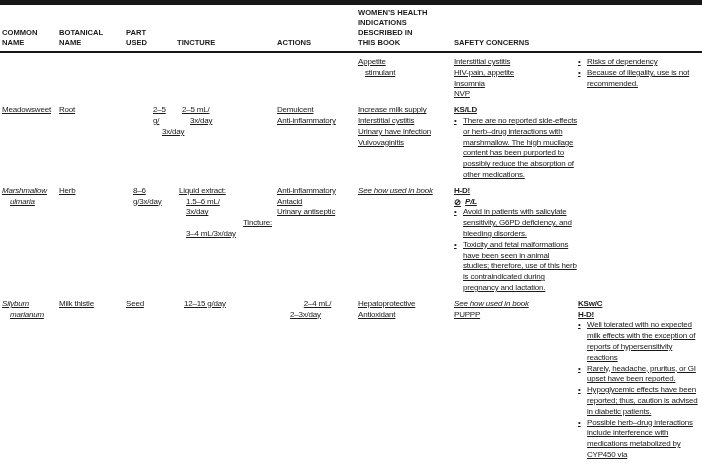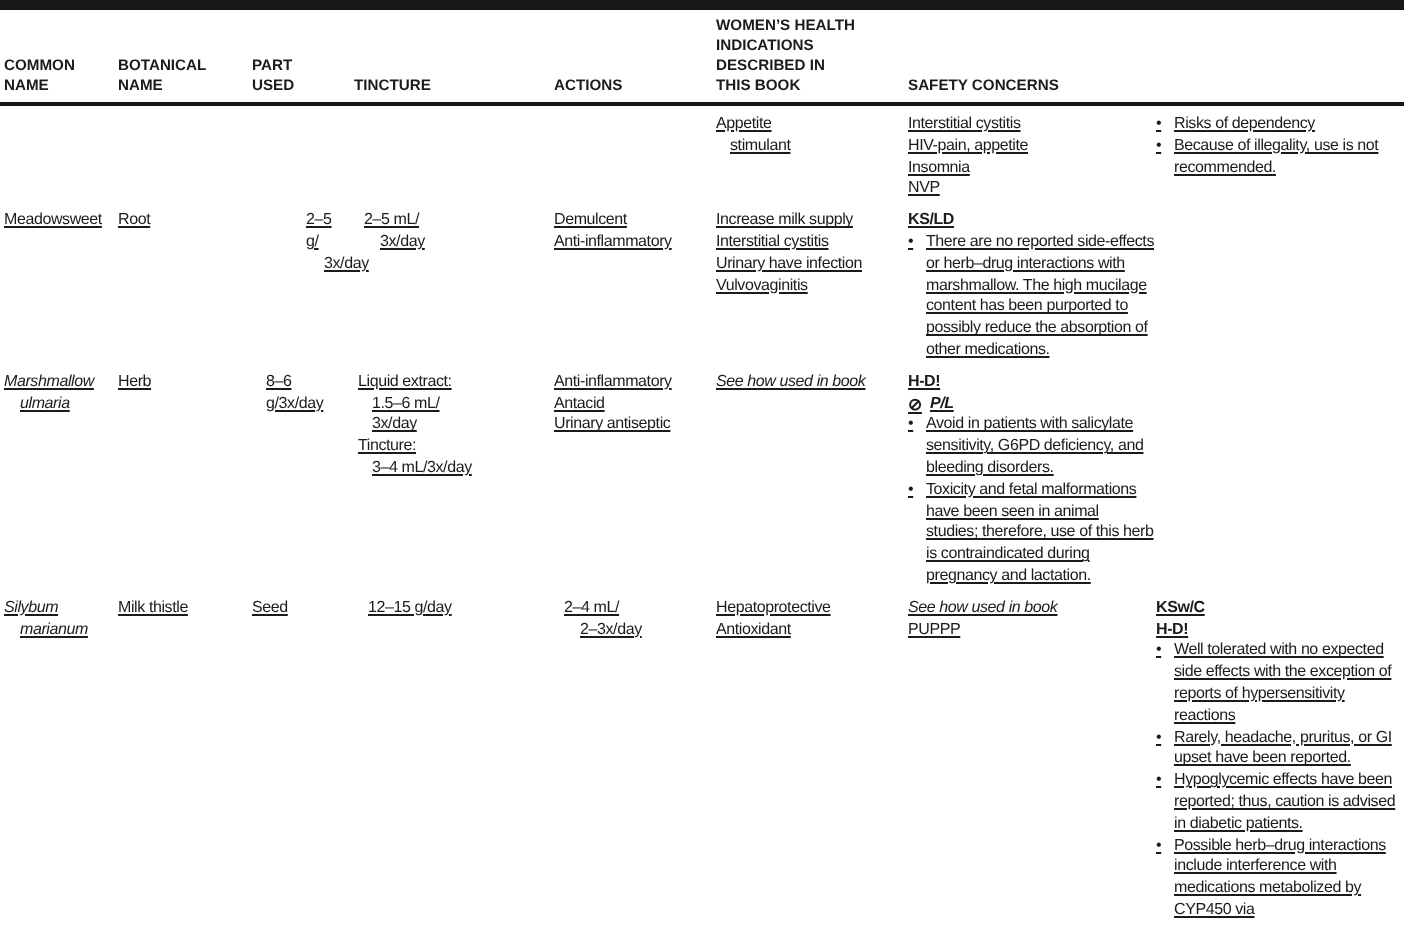--- a/index.html
+++ b/index.html
@@ -153,21 +153,21 @@
         <div class="cell col-part">
           <div class="line">Herb</div>
         </div>
         <div class="cell col-dried">
           <div class="line" style="padding-left: 7px;">8–6 g/3x/day</div>
         </div>
         <div class="cell col-tincture">
           <div class="line" style="padding-left: 2px;">Liquid extract:</div>
           <div class="line" style="padding-left: 9px;">1.5–6 mL/</div>
           <div class="line" style="padding-left: 9px;">3x/day</div>
-          <div class="line" style="padding-left: 2px;">Tincture:</div>
+          <div class="line" style="padding-left: 2px; text-align: right;">Tincture:</div>
           <div class="line" style="padding-left: 9px;">3–4 mL/3x/day</div>
         </div>
         <div class="cell col-actions">
           <div class="line">Anti-inflammatory</div>
           <div class="line">Antacid</div>
           <div class="line">Urinary antiseptic</div>
         </div>
         <div class="cell col-indications">
           <div class="line italic">See how used in book</div>
         </div>
@@ -195,37 +195,37 @@
         <div class="cell col-common">
           <div class="line">Milk thistle</div>
         </div>
         <div class="cell col-part">
           <div class="line">Seed</div>
         </div>
         <div class="cell col-dried">
           <div class="line" style="padding-left: 7px;">12–15 g/day</div>
         </div>
         <div class="cell col-tincture">
-          <div class="line" style="padding-left: 5px;">2–4 mL/</div>
+          <div class="line" style="padding-left: 5px; text-align: center;">2–4 mL/</div>
           <div class="line" style="padding-left: 13px;">2–3x/day</div>
         </div>
         <div class="cell col-actions">
           <div class="line">Hepatoprotective</div>
           <div class="line">Antioxidant</div>
         </div>
         <div class="cell col-indications">
           <div class="line italic">See how used in book</div>
           <div class="line">PUPPP</div>
         </div>
         <div class="cell col-safety">
           <div class="line bold">KSw/C</div>
           <div class="line bold">H-D!</div>
           <div class="line bullet">
             <span class="dot">•</span>
-            <span class="txt">Well tolerated with no expected side effects with the exception of reports of hypersensitivity reactions</span>
+            <span class="txt">Well tolerated with no expected milk effects with the exception of reports of hypersensitivity reactions</span>
           </div>
           <div class="line bullet">
             <span class="dot">•</span>
             <span class="txt">Rarely, headache, pruritus, or GI upset have been reported.</span>
           </div>
           <div class="line bullet">
             <span class="dot">•</span>
             <span class="txt">Hypoglycemic effects have been reported; thus, caution is advised in diabetic patients.</span>
           </div>
           <div class="line bullet">

